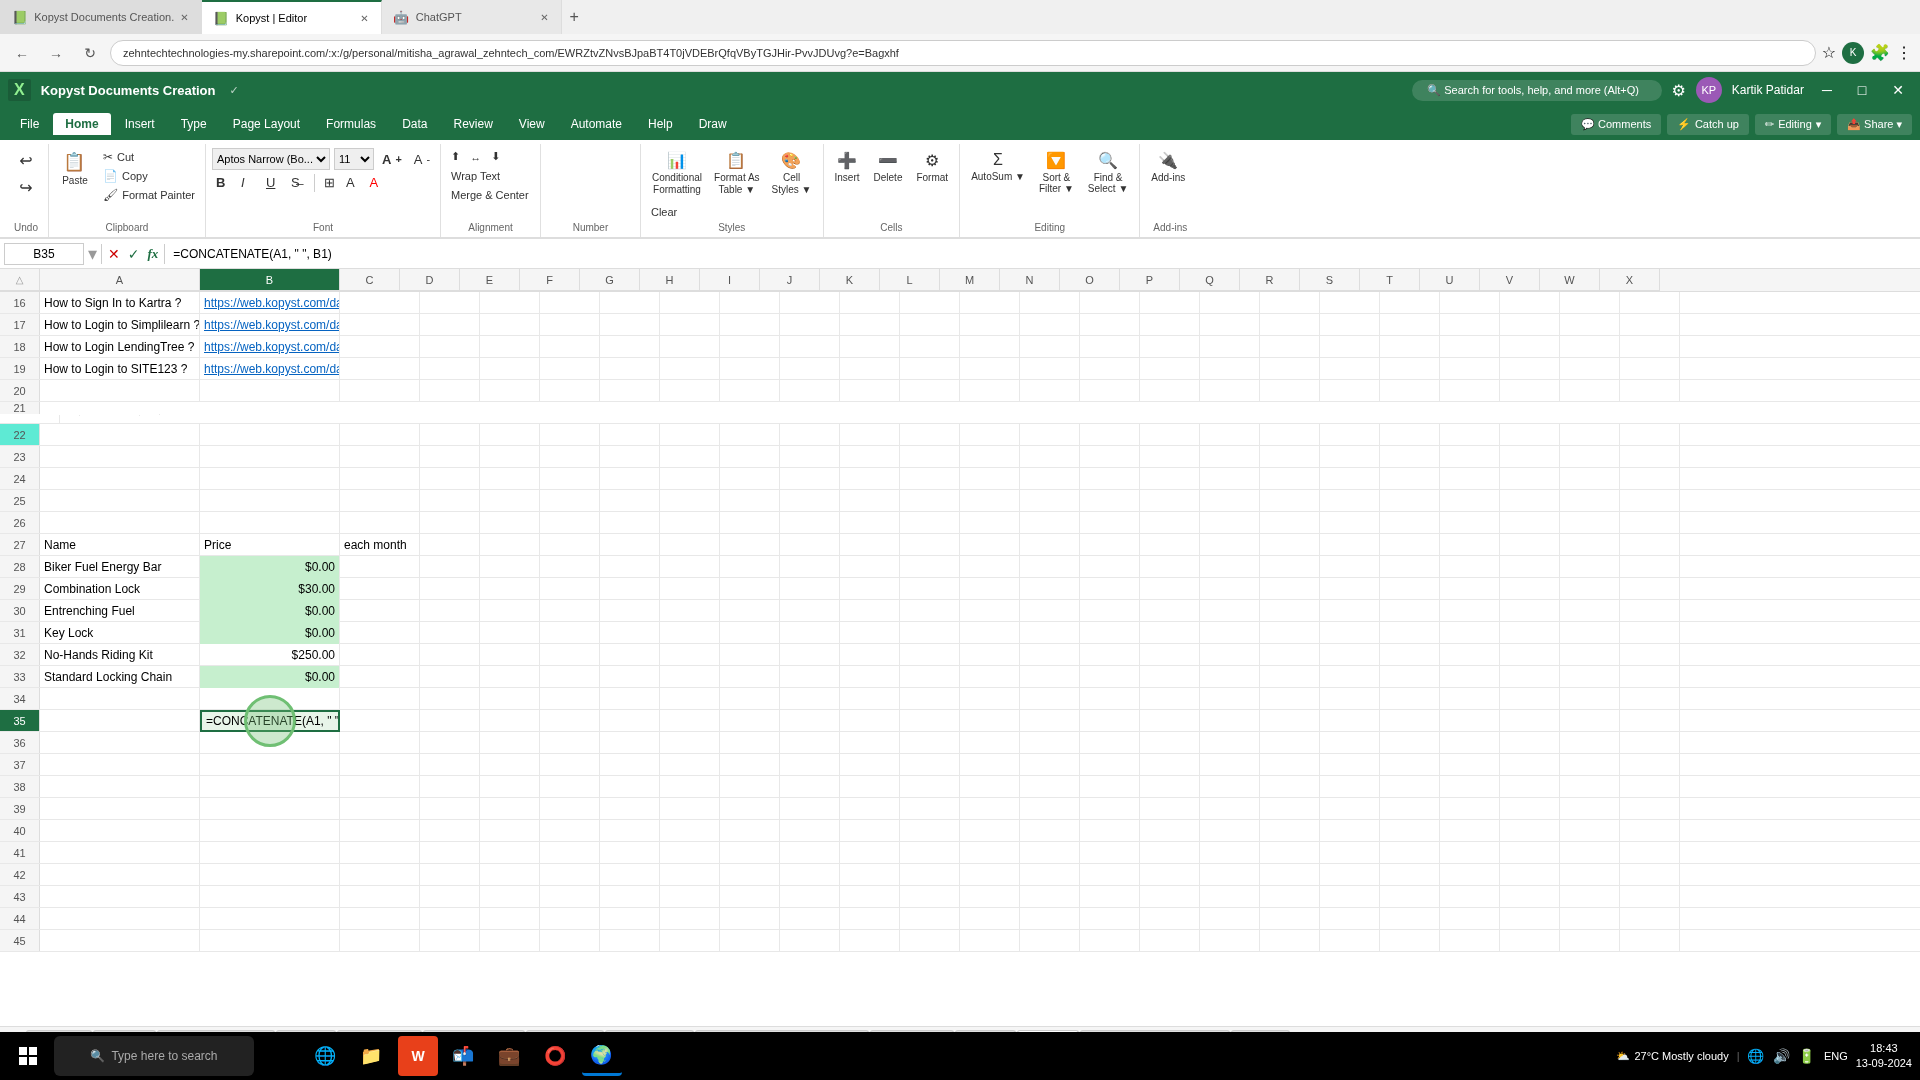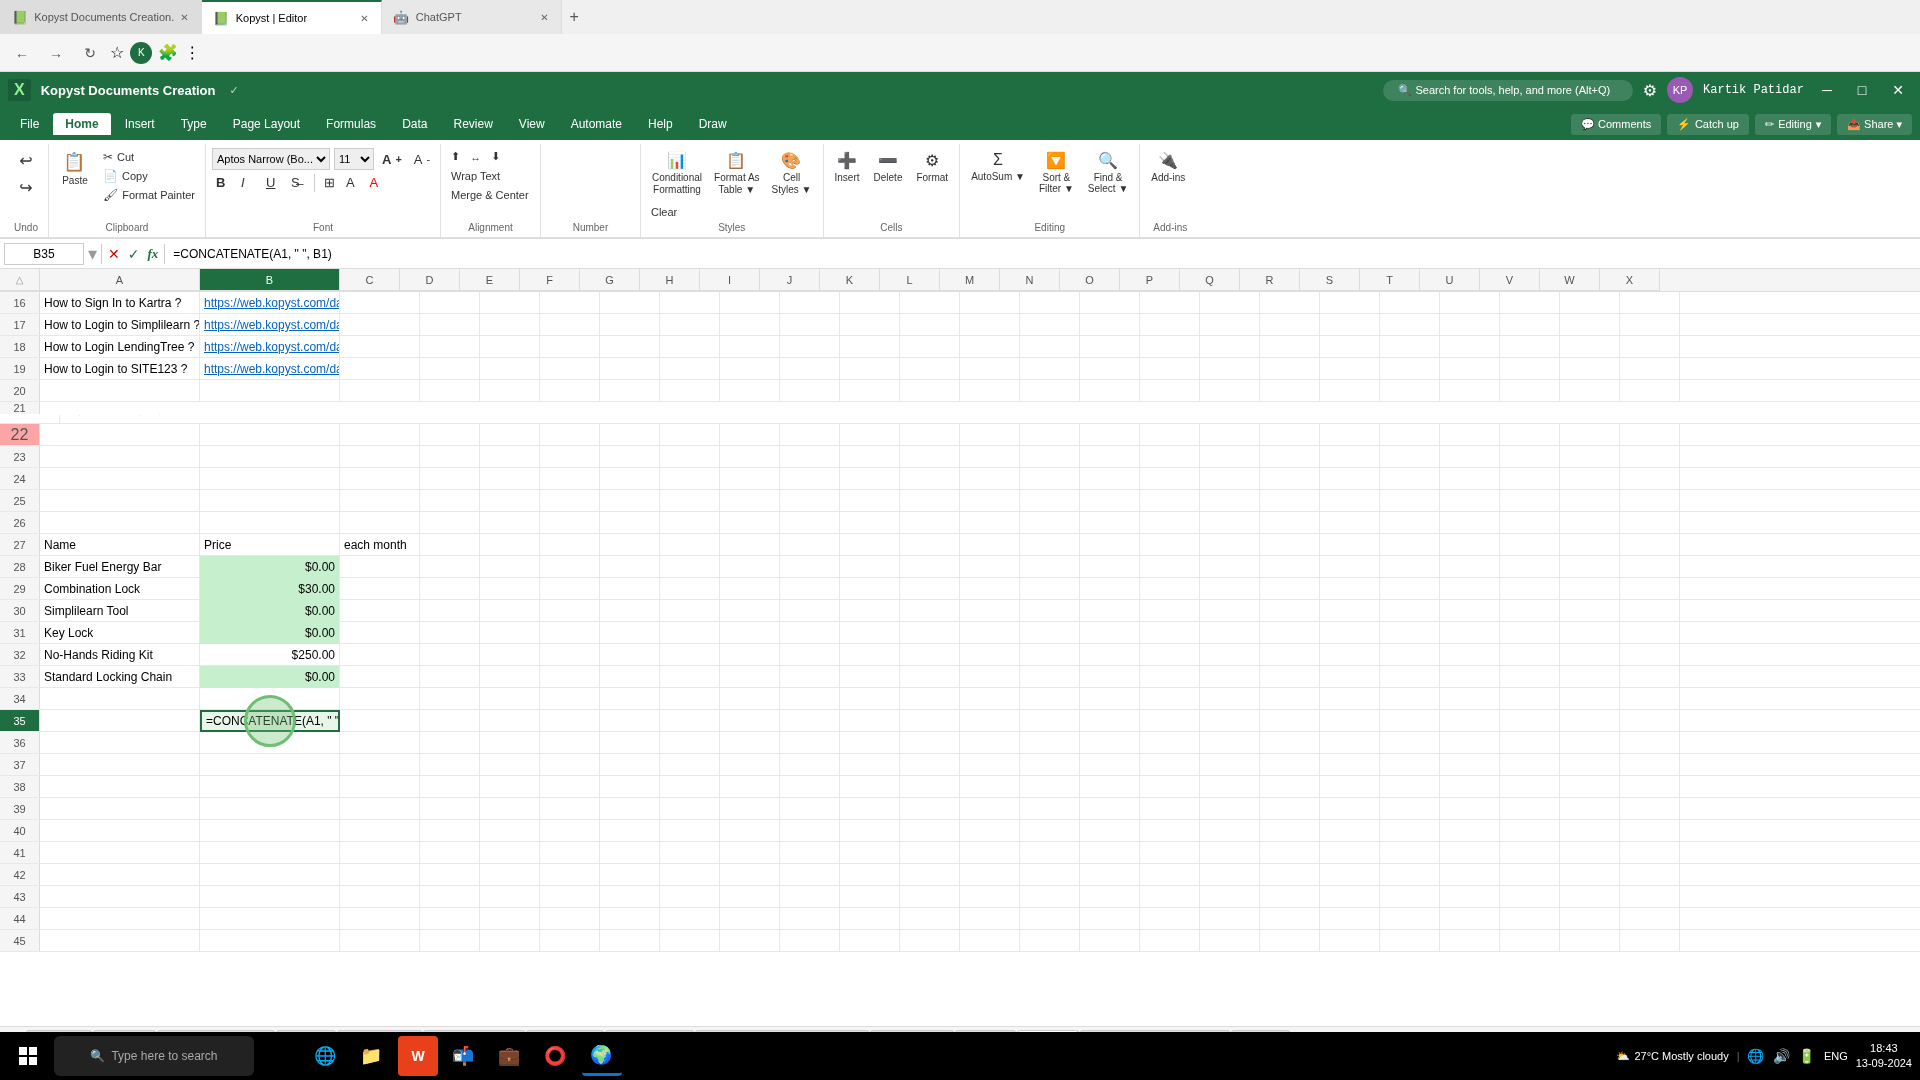--- a/index.html
+++ b/index.html
@@ -108,39 +108,40 @@
       <span style="font-size:11px; overflow:hidden; white-space:nowrap; max-width:140px;">ChatGPT</span>
       <span class="tab-close">✕</span>
     </div>
     <span class="new-tab-btn">+</span>
   </div>
 
   <div class="address-bar">
     <button class="nav-btn">←</button>
     <button class="nav-btn">→</button>
     <button class="nav-btn">↻</button>
+    <div class="address-url" style="font-size:11px; color:#333;">zehntechtechnologies-my.sharepoint.com/:x:/g/personal/mitisha_agrawal_zehntech_com/EWRZtvZNvsBJpaBT4T0jVDEBrQfqVByTGJHir-PvvJDUvg?e=Bagxhf</div>
     <div class="address-bar-right">
       <span style="font-size:16px; cursor:pointer;">☆</span>
       <span style="font-size:16px; cursor:pointer; background:#1e6e42; color:white; border-radius:50%; width:22px; height:22px; display:flex; align-items:center; justify-content:center; font-size:10px;">K</span>
       <span style="font-size:16px; cursor:pointer;">🧩</span>
       <span style="font-size:16px; cursor:pointer;">⋮</span>
     </div>
   </div>
 
   <div style="flex:1; display:flex; flex-direction:column; background:white;">
 
     <div class="excel-title-bar">
       <span class="excel-logo">X</span>
       <span style="font-size:13px; color:white; font-weight:600;">Kopyst Documents Creation</span>
       <span style="color:rgba(255,255,255,0.7); font-size:11px; margin-left:4px;">✓</span>
       <div style="margin-left:auto; display:flex; align-items:center; gap:10px;">
         <span style="background:rgba(255,255,255,0.15); color:white; padding:4px 16px; border-radius:14px; font-size:11px; display:flex; align-items:center; gap:6px; min-width:250px;">🔍 Search for tools, help, and more (Alt+Q)</span>
         <span style="color:white; font-size:16px; cursor:pointer;">⚙</span>
         <span style="background:#9b59b6; color:white; border-radius:50%; width:26px; height:26px; display:flex; align-items:center; justify-content:center; font-size:11px; cursor:pointer;">KP</span>
-        <span style="color:white; font-size:12px;font-family:Liberation Mono, monospace;">Kartik Patidar</span>
+        <span style="color:white; font-size:12px;">Kartik Patidar</span>
         <span style="color:white; cursor:pointer; font-size:14px; padding:0 8px;">─</span>
         <span style="color:white; cursor:pointer; font-size:14px; padding:0 8px;">□</span>
         <span style="color:white; cursor:pointer; font-size:14px; padding:0 8px;">✕</span>
       </div>
     </div>
 
     <div class="ribbon-tabs">
       <span class="ribbon-tab">File</span>
       <span class="ribbon-tab active" style="background:white; color:#1e6e42;">Home</span>
       <span class="ribbon-tab">Insert</span>
@@ -517,21 +518,21 @@
               <div class="cell" style="width: 60px; min-width: 60px; height: 22px; border-right: 1px solid rgb(232, 232, 232); padding: 0px 4px; font-size: 12px; display: flex; align-items: center; overflow: hidden; white-space: nowrap; cursor: cell;"></div>
               <div class="cell" style="width: 60px; min-width: 60px; height: 22px; border-right: 1px solid rgb(232, 232, 232); padding: 0px 4px; font-size: 12px; display: flex; align-items: center; overflow: hidden; white-space: nowrap; cursor: cell;"></div>
               <div class="cell" style="width: 60px; min-width: 60px; height: 22px; border-right: 1px solid rgb(232, 232, 232); padding: 0px 4px; font-size: 12px; display: flex; align-items: center; overflow: hidden; white-space: nowrap; cursor: cell;"></div>
               <div class="cell" style="width: 60px; min-width: 60px; height: 22px; border-right: 1px solid rgb(232, 232, 232); padding: 0px 4px; font-size: 12px; display: flex; align-items: center; overflow: hidden; white-space: nowrap; cursor: cell;"></div>
               <div class="cell" style="width: 60px; min-width: 60px; height: 22px; border-right: 1px solid rgb(232, 232, 232); padding: 0px 4px; font-size: 12px; display: flex; align-items: center; overflow: hidden; white-space: nowrap; cursor: cell;"></div>
               <div class="cell" style="width: 60px; min-width: 60px; height: 22px; border-right: 1px solid rgb(232, 232, 232); padding: 0px 4px; font-size: 12px; display: flex; align-items: center; overflow: hidden; white-space: nowrap; cursor: cell;"></div>
               <div class="cell" style="width: 60px; min-width: 60px; height: 22px; border-right: 1px solid rgb(232, 232, 232); padding: 0px 4px; font-size: 12px; display: flex; align-items: center; overflow: hidden; white-space: nowrap; cursor: cell;"></div>
               <div class="cell" style="width: 60px; min-width: 60px; height: 22px; border-right: 1px solid rgb(232, 232, 232); padding: 0px 4px; font-size: 12px; display: flex; align-items: center; overflow: hidden; white-space: nowrap; cursor: cell;"></div>
             </div>
             <div class="sheet-row" style="display: flex; border-bottom: 1px solid rgb(232, 232, 232); height: 22px;">
-              <div class="row-num" style="width: 40px; min-width: 40px; background: #fca5a5; border-right: 1px solid rgb(221, 221, 221); display: flex; align-items: center; justify-content: center; font-size: 16px; color: rgb(85, 85, 85); cursor: pointer;">22</div>
+              <div class="row-num" style="width: 40px; min-width: 40px; background: #5eead4; border-right: 1px solid rgb(221, 221, 221); display: flex; align-items: center; justify-content: center; font-size: 11px; color: rgb(85, 85, 85); cursor: pointer;">22</div>
               <div class="cell" style="width: 160px; min-width: 160px; height: 22px; border-right: 1px solid rgb(232, 232, 232); padding: 0px 4px; font-size: 12px; display: flex; align-items: center; overflow: hidden; white-space: nowrap; cursor: cell;"></div>
               <div class="cell" style="width: 140px; min-width: 140px; height: 22px; border-right: 1px solid rgb(232, 232, 232); padding: 0px 4px; font-size: 12px; display: flex; align-items: center; overflow: hidden; white-space: nowrap; cursor: cell;"></div>
               <div class="cell" style="width: 80px; min-width: 80px; height: 22px; border-right: 1px solid rgb(232, 232, 232); padding: 0px 4px; font-size: 12px; display: flex; align-items: center; overflow: hidden; white-space: nowrap; cursor: cell;"></div>
               <div class="cell" style="width: 60px; min-width: 60px; height: 22px; border-right: 1px solid rgb(232, 232, 232); padding: 0px 4px; font-size: 12px; display: flex; align-items: center; overflow: hidden; white-space: nowrap; cursor: cell;"></div>
               <div class="cell" style="width: 60px; min-width: 60px; height: 22px; border-right: 1px solid rgb(232, 232, 232); padding: 0px 4px; font-size: 12px; display: flex; align-items: center; overflow: hidden; white-space: nowrap; cursor: cell;"></div>
               <div class="cell" style="width: 60px; min-width: 60px; height: 22px; border-right: 1px solid rgb(232, 232, 232); padding: 0px 4px; font-size: 12px; display: flex; align-items: center; overflow: hidden; white-space: nowrap; cursor: cell;"></div>
               <div class="cell" style="width: 60px; min-width: 60px; height: 22px; border-right: 1px solid rgb(232, 232, 232); padding: 0px 4px; font-size: 12px; display: flex; align-items: center; overflow: hidden; white-space: nowrap; cursor: cell;"></div>
               <div class="cell" style="width: 60px; min-width: 60px; height: 22px; border-right: 1px solid rgb(232, 232, 232); padding: 0px 4px; font-size: 12px; display: flex; align-items: center; overflow: hidden; white-space: nowrap; cursor: cell;"></div>
               <div class="cell" style="width: 60px; min-width: 60px; height: 22px; border-right: 1px solid rgb(232, 232, 232); padding: 0px 4px; font-size: 12px; display: flex; align-items: center; overflow: hidden; white-space: nowrap; cursor: cell;"></div>
               <div class="cell" style="width: 60px; min-width: 60px; height: 22px; border-right: 1px solid rgb(232, 232, 232); padding: 0px 4px; font-size: 12px; display: flex; align-items: center; overflow: hidden; white-space: nowrap; cursor: cell;"></div>
@@ -734,21 +735,21 @@
               <div class="cell" style="width: 60px; min-width: 60px; height: 22px; border-right: 1px solid rgb(232, 232, 232); padding: 0px 4px; font-size: 12px; display: flex; align-items: center; overflow: hidden; white-space: nowrap; cursor: cell;"></div>
               <div class="cell" style="width: 60px; min-width: 60px; height: 22px; border-right: 1px solid rgb(232, 232, 232); padding: 0px 4px; font-size: 12px; display: flex; align-items: center; overflow: hidden; white-space: nowrap; cursor: cell;"></div>
               <div class="cell" style="width: 60px; min-width: 60px; height: 22px; border-right: 1px solid rgb(232, 232, 232); padding: 0px 4px; font-size: 12px; display: flex; align-items: center; overflow: hidden; white-space: nowrap; cursor: cell;"></div>
               <div class="cell" style="width: 60px; min-width: 60px; height: 22px; border-right: 1px solid rgb(232, 232, 232); padding: 0px 4px; font-size: 12px; display: flex; align-items: center; overflow: hidden; white-space: nowrap; cursor: cell;"></div>
               <div class="cell" style="width: 60px; min-width: 60px; height: 22px; border-right: 1px solid rgb(232, 232, 232); padding: 0px 4px; font-size: 12px; display: flex; align-items: center; overflow: hidden; white-space: nowrap; cursor: cell;"></div>
               <div class="cell" style="width: 60px; min-width: 60px; height: 22px; border-right: 1px solid rgb(232, 232, 232); padding: 0px 4px; font-size: 12px; display: flex; align-items: center; overflow: hidden; white-space: nowrap; cursor: cell;"></div>
               <div class="cell" style="width: 60px; min-width: 60px; height: 22px; border-right: 1px solid rgb(232, 232, 232); padding: 0px 4px; font-size: 12px; display: flex; align-items: center; overflow: hidden; white-space: nowrap; cursor: cell;"></div>
             </div>
             <div class="sheet-row" style="display: flex; border-bottom: 1px solid rgb(232, 232, 232); height: 22px;">
               <div class="row-num" style="width: 40px; min-width: 40px; background: rgb(245, 245, 245); border-right: 1px solid rgb(221, 221, 221); display: flex; align-items: center; justify-content: center; font-size: 11px; color: rgb(85, 85, 85); cursor: pointer;">30</div>
-              <div class="cell" style="width: 160px; min-width: 160px; height: 22px; border-right: 1px solid rgb(232, 232, 232); padding: 0px 4px; font-size: 12px; display: flex; align-items: center; overflow: hidden; white-space: nowrap; cursor: cell;">Simplilearn Tool</div>
+              <div class="cell" style="width: 160px; min-width: 160px; height: 22px; border-right: 1px solid rgb(232, 232, 232); padding: 0px 4px; font-size: 12px; display: flex; align-items: center; overflow: hidden; white-space: nowrap; cursor: cell;">Entrenching Fuel</div>
               <div class="cell" style="width: 140px; min-width: 140px; height: 22px; border-right: 1px solid rgb(232, 232, 232); padding: 0px 4px; font-size: 12px; display: flex; align-items: center; overflow: hidden; white-space: nowrap; cursor: cell; background: rgb(198, 239, 206); justify-content: flex-end;">$0.00</div>
               <div class="cell" style="width: 80px; min-width: 80px; height: 22px; border-right: 1px solid rgb(232, 232, 232); padding: 0px 4px; font-size: 12px; display: flex; align-items: center; overflow: hidden; white-space: nowrap; cursor: cell;"></div>
               <div class="cell" style="width: 60px; min-width: 60px; height: 22px; border-right: 1px solid rgb(232, 232, 232); padding: 0px 4px; font-size: 12px; display: flex; align-items: center; overflow: hidden; white-space: nowrap; cursor: cell;"></div>
               <div class="cell" style="width: 60px; min-width: 60px; height: 22px; border-right: 1px solid rgb(232, 232, 232); padding: 0px 4px; font-size: 12px; display: flex; align-items: center; overflow: hidden; white-space: nowrap; cursor: cell;"></div>
               <div class="cell" style="width: 60px; min-width: 60px; height: 22px; border-right: 1px solid rgb(232, 232, 232); padding: 0px 4px; font-size: 12px; display: flex; align-items: center; overflow: hidden; white-space: nowrap; cursor: cell;"></div>
               <div class="cell" style="width: 60px; min-width: 60px; height: 22px; border-right: 1px solid rgb(232, 232, 232); padding: 0px 4px; font-size: 12px; display: flex; align-items: center; overflow: hidden; white-space: nowrap; cursor: cell;"></div>
               <div class="cell" style="width: 60px; min-width: 60px; height: 22px; border-right: 1px solid rgb(232, 232, 232); padding: 0px 4px; font-size: 12px; display: flex; align-items: center; overflow: hidden; white-space: nowrap; cursor: cell;"></div>
               <div class="cell" style="width: 60px; min-width: 60px; height: 22px; border-right: 1px solid rgb(232, 232, 232); padding: 0px 4px; font-size: 12px; display: flex; align-items: center; overflow: hidden; white-space: nowrap; cursor: cell;"></div>
               <div class="cell" style="width: 60px; min-width: 60px; height: 22px; border-right: 1px solid rgb(232, 232, 232); padding: 0px 4px; font-size: 12px; display: flex; align-items: center; overflow: hidden; white-space: nowrap; cursor: cell;"></div>
               <div class="cell" style="width: 60px; min-width: 60px; height: 22px; border-right: 1px solid rgb(232, 232, 232); padding: 0px 4px; font-size: 12px; display: flex; align-items: center; overflow: hidden; white-space: nowrap; cursor: cell;"></div>

